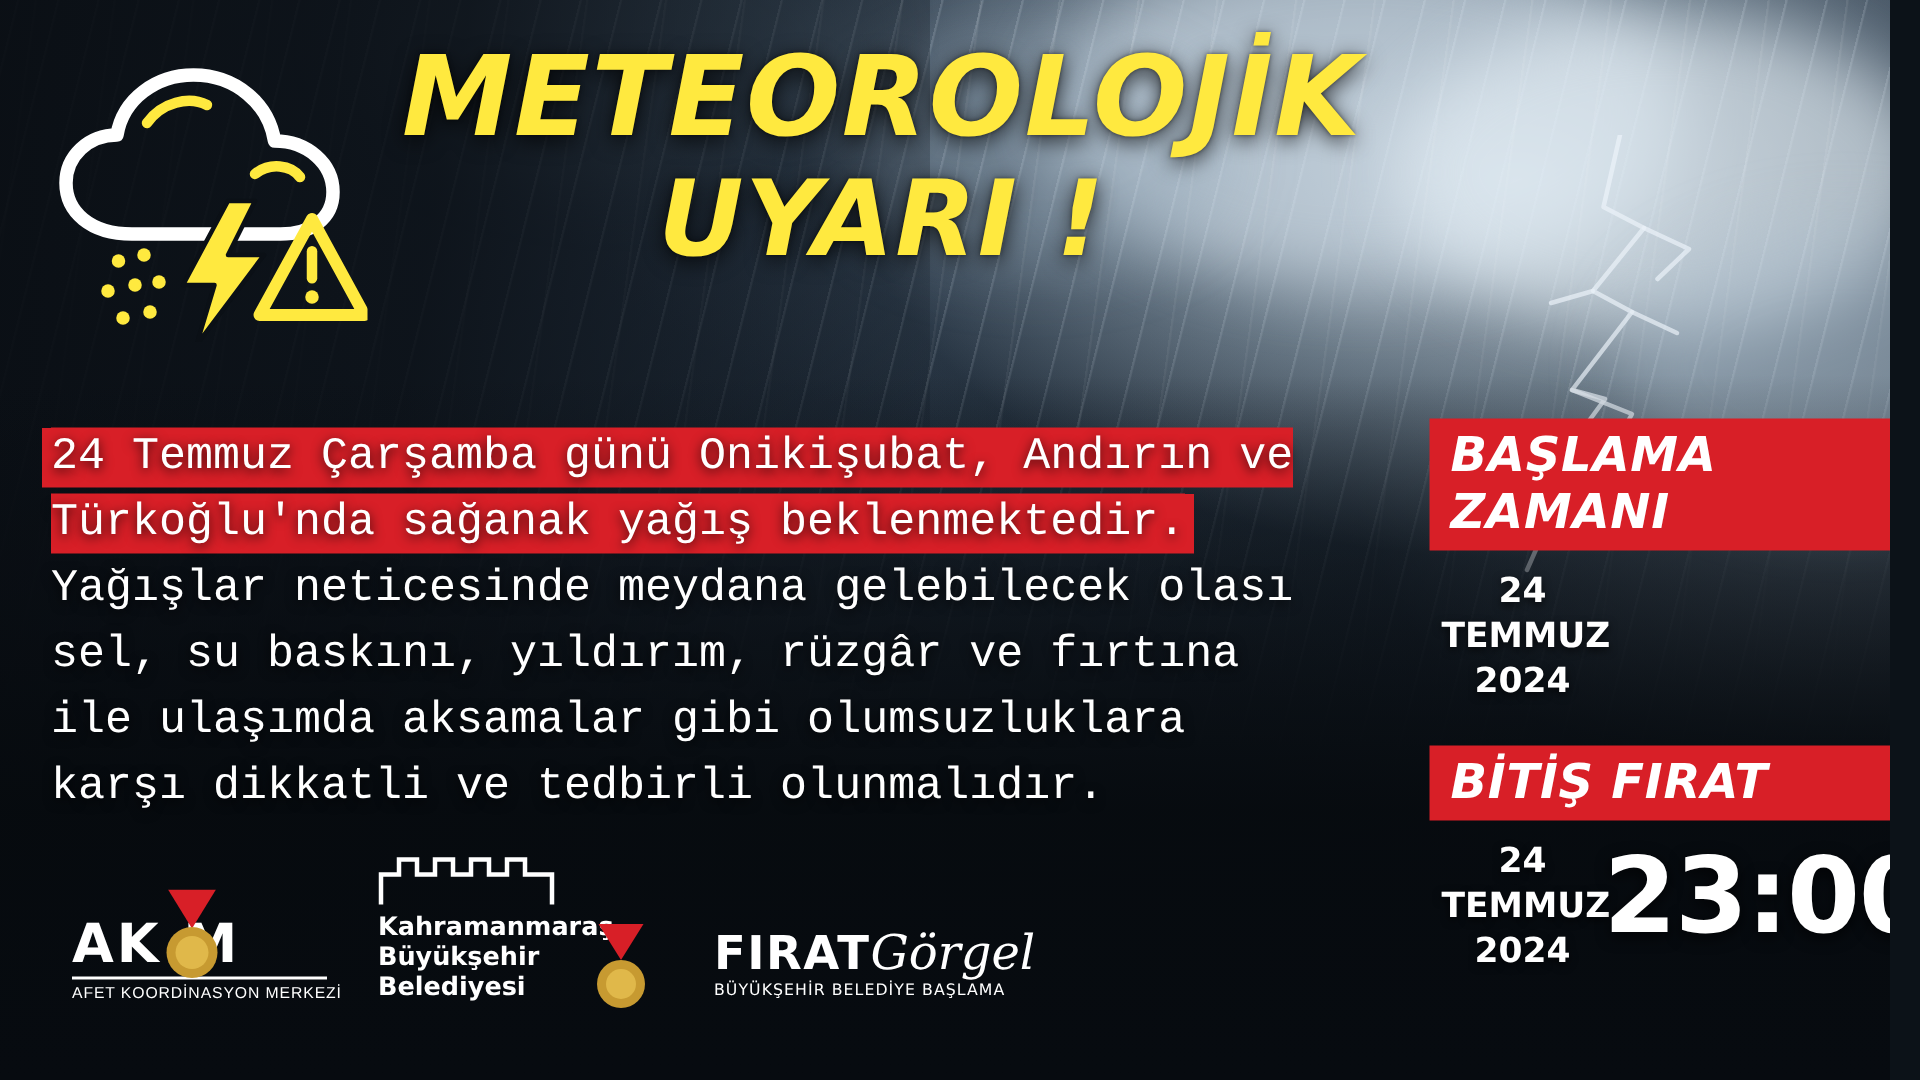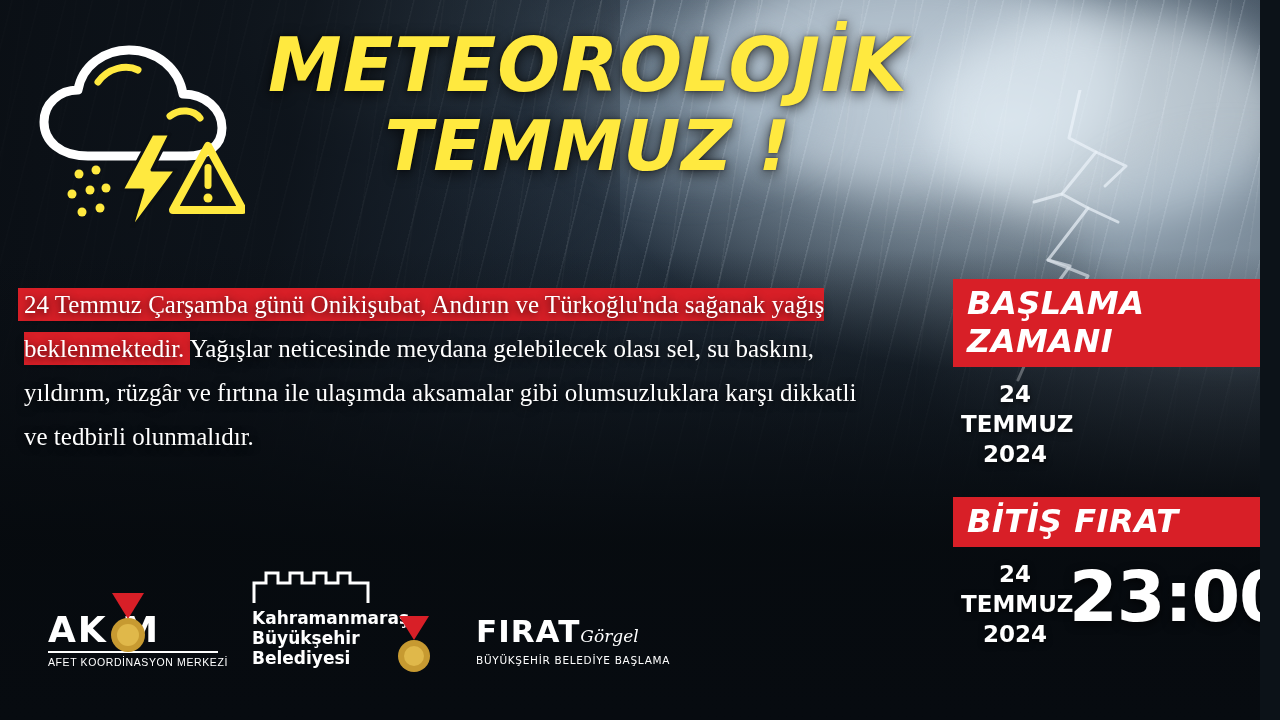--- a/index.html
+++ b/index.html
@@ -120,26 +120,26 @@
     letter-spacing: 1px;
     line-height: 1.02;
     text-shadow: 0 3px 14px rgba(0,0,0,0.75), 0 0 3px rgba(0,0,0,0.5);
   }
   .headline .l1 { font-size: 74px; display: block; }
   .headline .l2 { font-size: 70px; display: block; margin-top: 8px; }
 
   
   .body-text {
     position: absolute;
-    left: 24px;
+    left: 34px;
     top: 283px;
     width: 845px;
     color: #ffffff;
-    font-family: Liberation Serif, serif;
-    font-size: 25px;
+    font-family: Liberation Mono, monospace;
+    font-size: 30px;
     line-height: 44px;
     text-shadow: 0 2px 8px rgba(0,0,0,0.8);
   }
   .hl {
     background: #d81f27;
     box-shadow: 6px 0 0 #d81f27, -6px 0 0 #d81f27;
     padding: 3px 0;
   }
 
   
@@ -244,21 +244,21 @@
   .mayor-name {
     font-family: "DejaVu Sans", sans-serif;
     font-weight: bold;
     font-size: 31px;
     letter-spacing: 1px;
     line-height: 34px;
   }
   .mayor-surname {
     font-family: "DejaVu Serif", serif;
     font-style: italic;
-    font-size: 17px;
+    font-size: 32px;
     font-weight: normal;
     letter-spacing: 0;
   }
   .mayor-sub {
     font-family: "DejaVu Sans", sans-serif;
     font-size: 10.5px;
     letter-spacing: 0.7px;
     display: block;
     margin-top: 1px;
   }
@@ -315,21 +315,21 @@
         <circle cx="70" cy="170" r="4.5"></circle>
     </g>
 
     <path d="M178 108 L213 172 L143 172 Z" fill="none" stroke="#ffe93f" stroke-width="8" stroke-linejoin="round"></path>
     <rect x="174.5" y="126" width="7" height="25" rx="3.5" fill="#ffe93f"></rect>
     <circle cx="178" cy="160" r="4.5" fill="#ffe93f"></circle>
   </svg>
 
   <div class="headline">
     <span class="l1">METEOROLOJİK</span>
-    <span class="l2">TEMMUZ !</span>
+    <span class="l2">UYARI !</span>
   </div>
 
   <div class="body-text">
     <span class="hl">24 Temmuz Çarşamba günü Onikişubat, Andırın ve Türkoğlu'nda sağanak yağış beklenmektedir.</span><span> Yağışlar neticesinde meydana gelebilecek olası sel, su baskını, yıldırım, rüzgâr ve fırtına ile ulaşımda aksamalar gibi olumsuzluklara karşı dikkatli ve tedbirli olunmalıdır.</span>
   </div>
 
   <div class="time-panel">
 
     <div class="time-block">
       <span class="time-label">BAŞLAMA ZAMANI</span>

